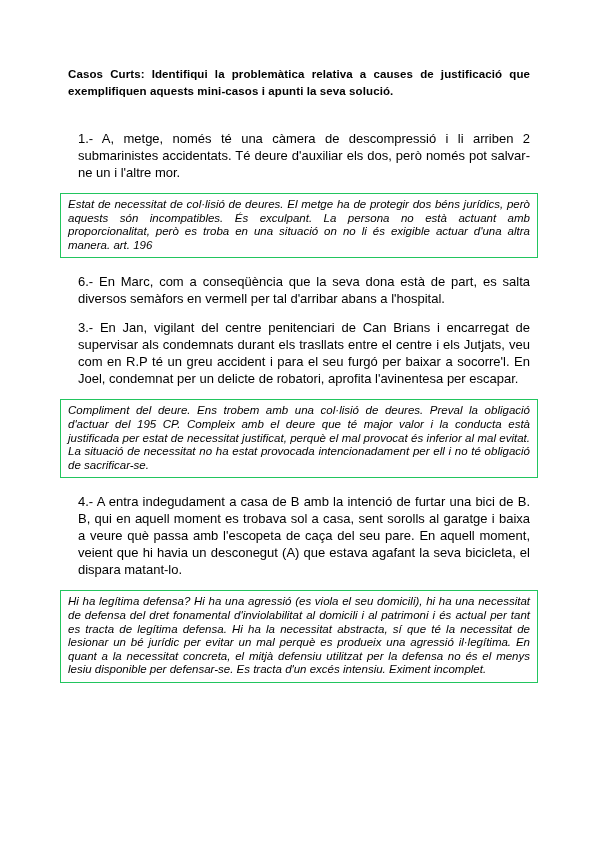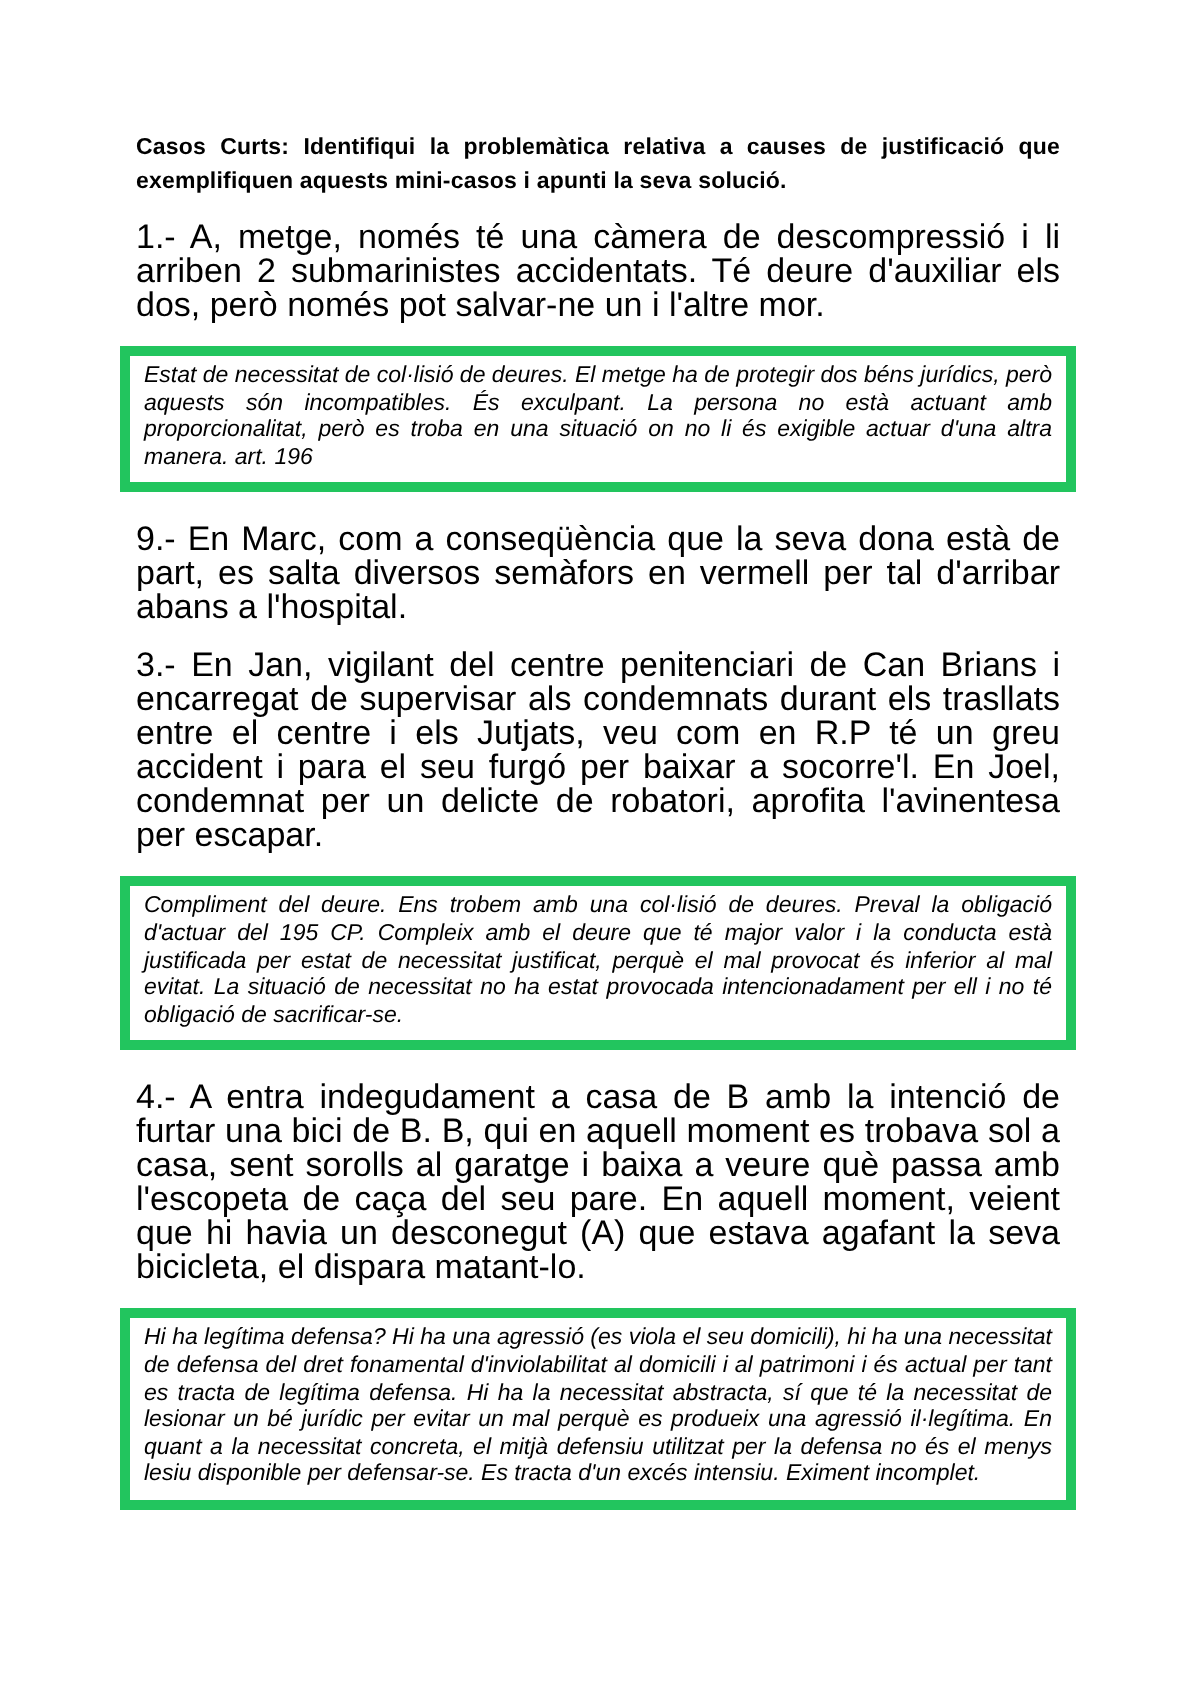--- a/index.html
+++ b/index.html
@@ -18,31 +18,31 @@
     padding: 66px 70px 0 68px;
     font-family: "Liberation Sans", "DejaVu Sans", sans-serif;
     color: #000000;
     overflow: hidden;
   }
   .doc-title {
     font-size: 11.5px;
     font-weight: bold;
     line-height: 17px;
     text-align: justify;
-    margin: 0 0 10px 0;
+    margin: 0 0 30px 0;
     letter-spacing: 0.1px;
   }
   .case-text {
-    font-size: 17px;
+    font-size: 13px;
     line-height: 17px;
     text-align: justify;
-    margin: 0 0 12px 0;
+    margin: 0 0 12px 10px;
   }
   .answer-box {
-    border: 5px solid #22c55e;
+    border: 1px solid #22c55e;
     margin: 0 -8px 15px -8px;
     padding: 4px 7px 5px 7px;
   }
   .answer-box p {
     font-size: 11.5px;
     font-style: italic;
     line-height: 13.6px;
     text-align: justify;
     margin: 0;
   }
@@ -53,21 +53,21 @@
 <div class="page">
 
   <p class="doc-title">Casos Curts: Identifiqui la problemàtica relativa a causes de justificació que exemplifiquen aquests mini-casos i apunti la seva solució.</p>
 
   <p class="case-text">1.- A, metge, només té una càmera de descompressió i li arriben 2 submarinistes accidentats. Té deure d'auxiliar els dos, però només pot salvar-ne un i l'altre mor.</p>
 
   <div class="answer-box">
     <p>Estat de necessitat de col·lisió de deures. El metge ha de protegir dos béns jurídics, però aquests són incompatibles. És exculpant. La persona no està actuant amb proporcionalitat, però es troba en una situació on no li és exigible actuar d'una altra manera. art. 196</p>
   </div>
 
-  <p class="case-text">9.- En Marc, com a conseqüència que la seva dona està de part, es salta diversos semàfors en vermell per tal d'arribar abans a l'hospital.</p>
+  <p class="case-text">6.- En Marc, com a conseqüència que la seva dona està de part, es salta diversos semàfors en vermell per tal d'arribar abans a l'hospital.</p>
 
 
   <p class="case-text">3.- En Jan, vigilant del centre penitenciari de Can Brians i encarregat de supervisar als condemnats durant els trasllats entre el centre i els Jutjats, veu com en R.P té un greu accident i para el seu furgó per baixar a socorre'l. En Joel, condemnat per un delicte de robatori, aprofita l'avinentesa per escapar.</p>
 
   <div class="answer-box">
     <p>Compliment del deure. Ens trobem amb una col·lisió de deures. Preval la obligació d'actuar del 195 CP. Compleix amb el deure que té major valor i la conducta està justificada per estat de necessitat justificat, perquè el mal provocat és inferior al mal evitat. La situació de necessitat no ha estat provocada intencionadament per ell i no té obligació de sacrificar-se.</p>
   </div>
 
   <p class="case-text">4.- A entra indegudament a casa de B amb la intenció de furtar una bici de B. B, qui en aquell moment es trobava sol a casa, sent sorolls al garatge i baixa a veure què passa amb l'escopeta de caça del seu pare. En aquell moment, veient que hi havia un desconegut (A) que estava agafant la seva bicicleta, el dispara matant-lo.</p>
 

